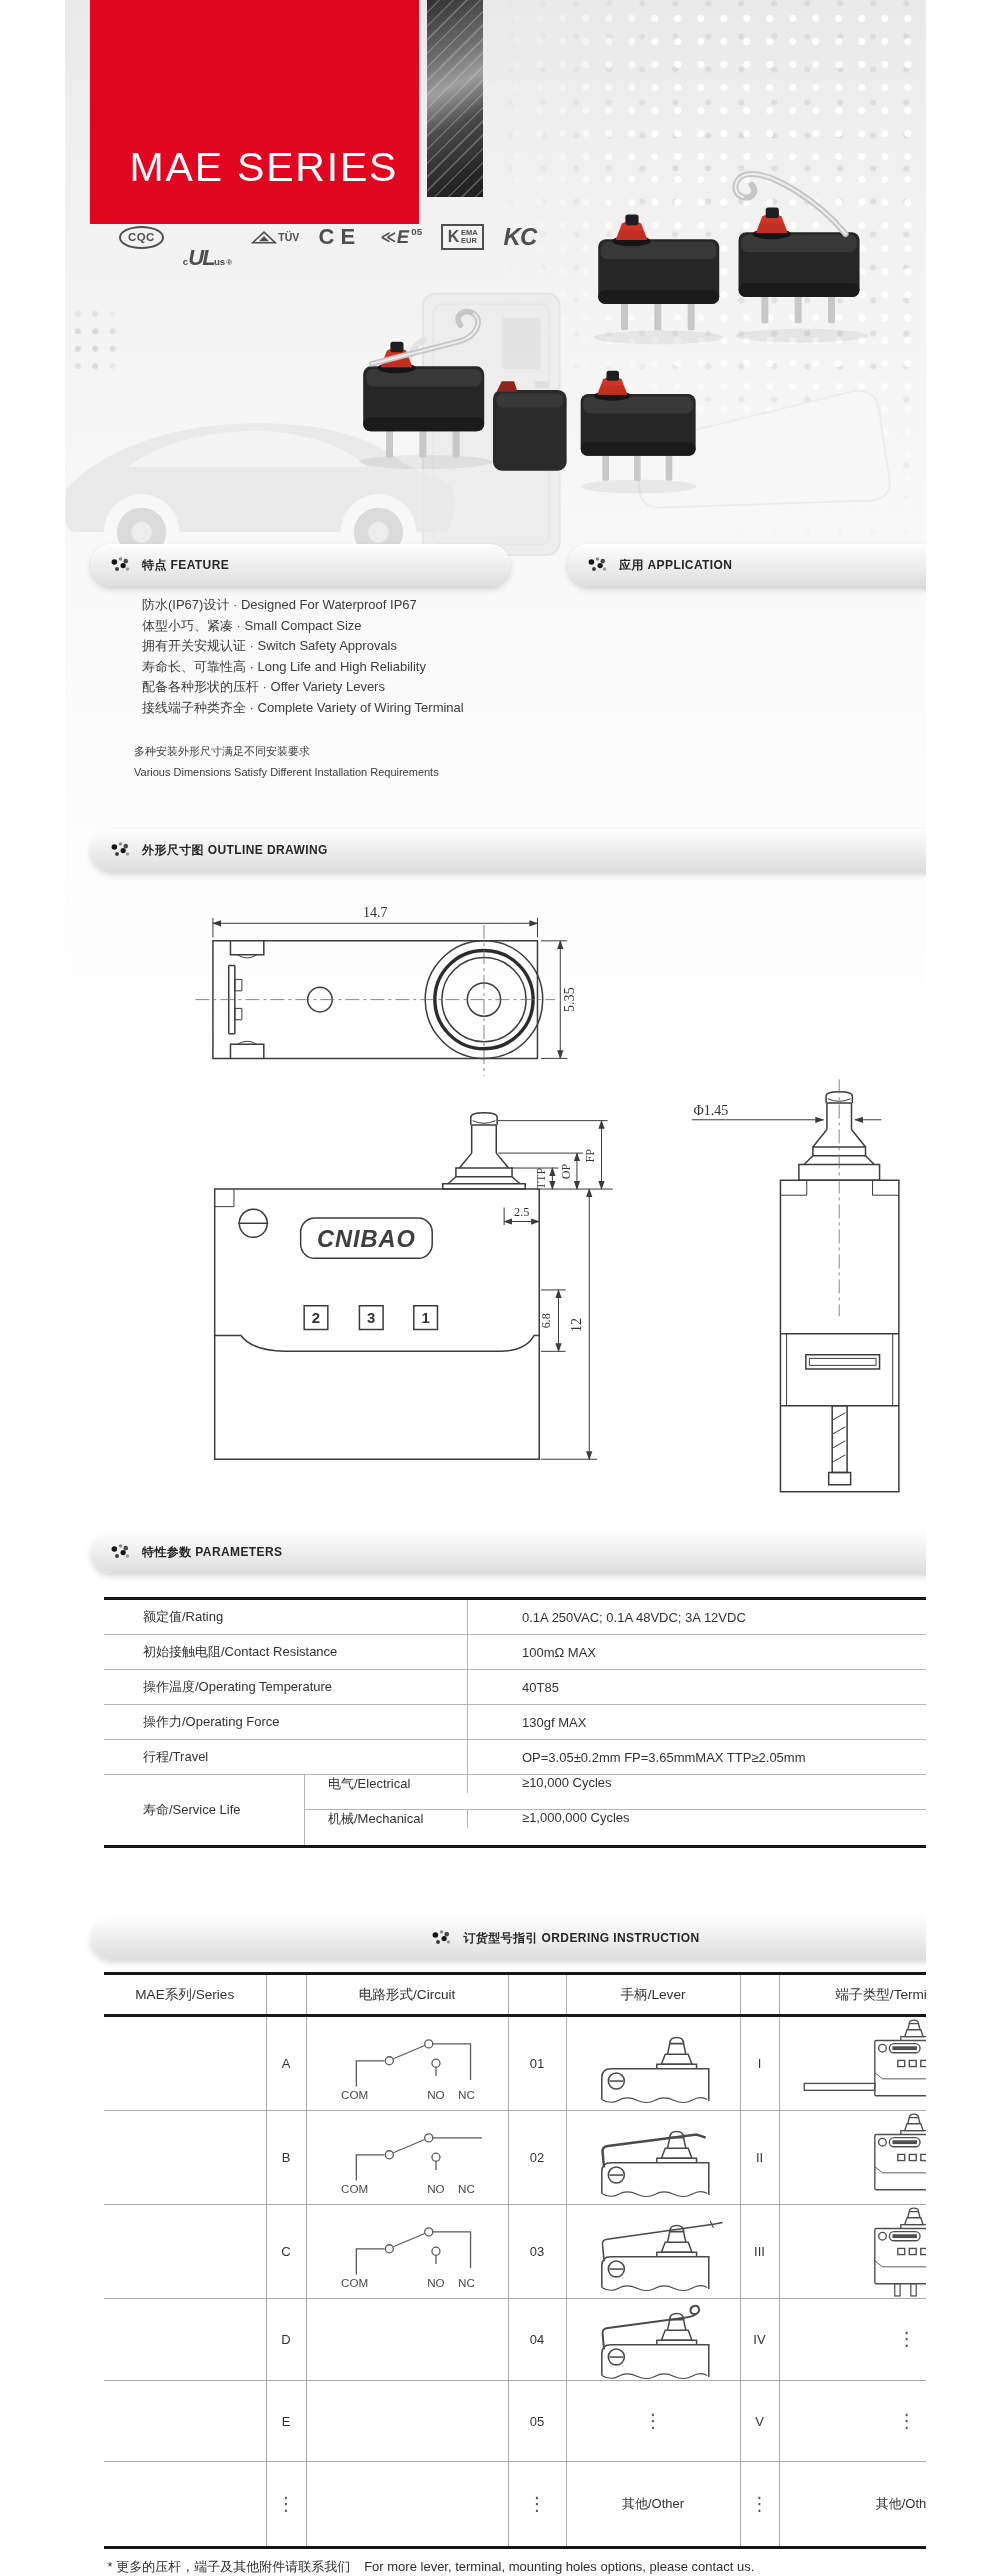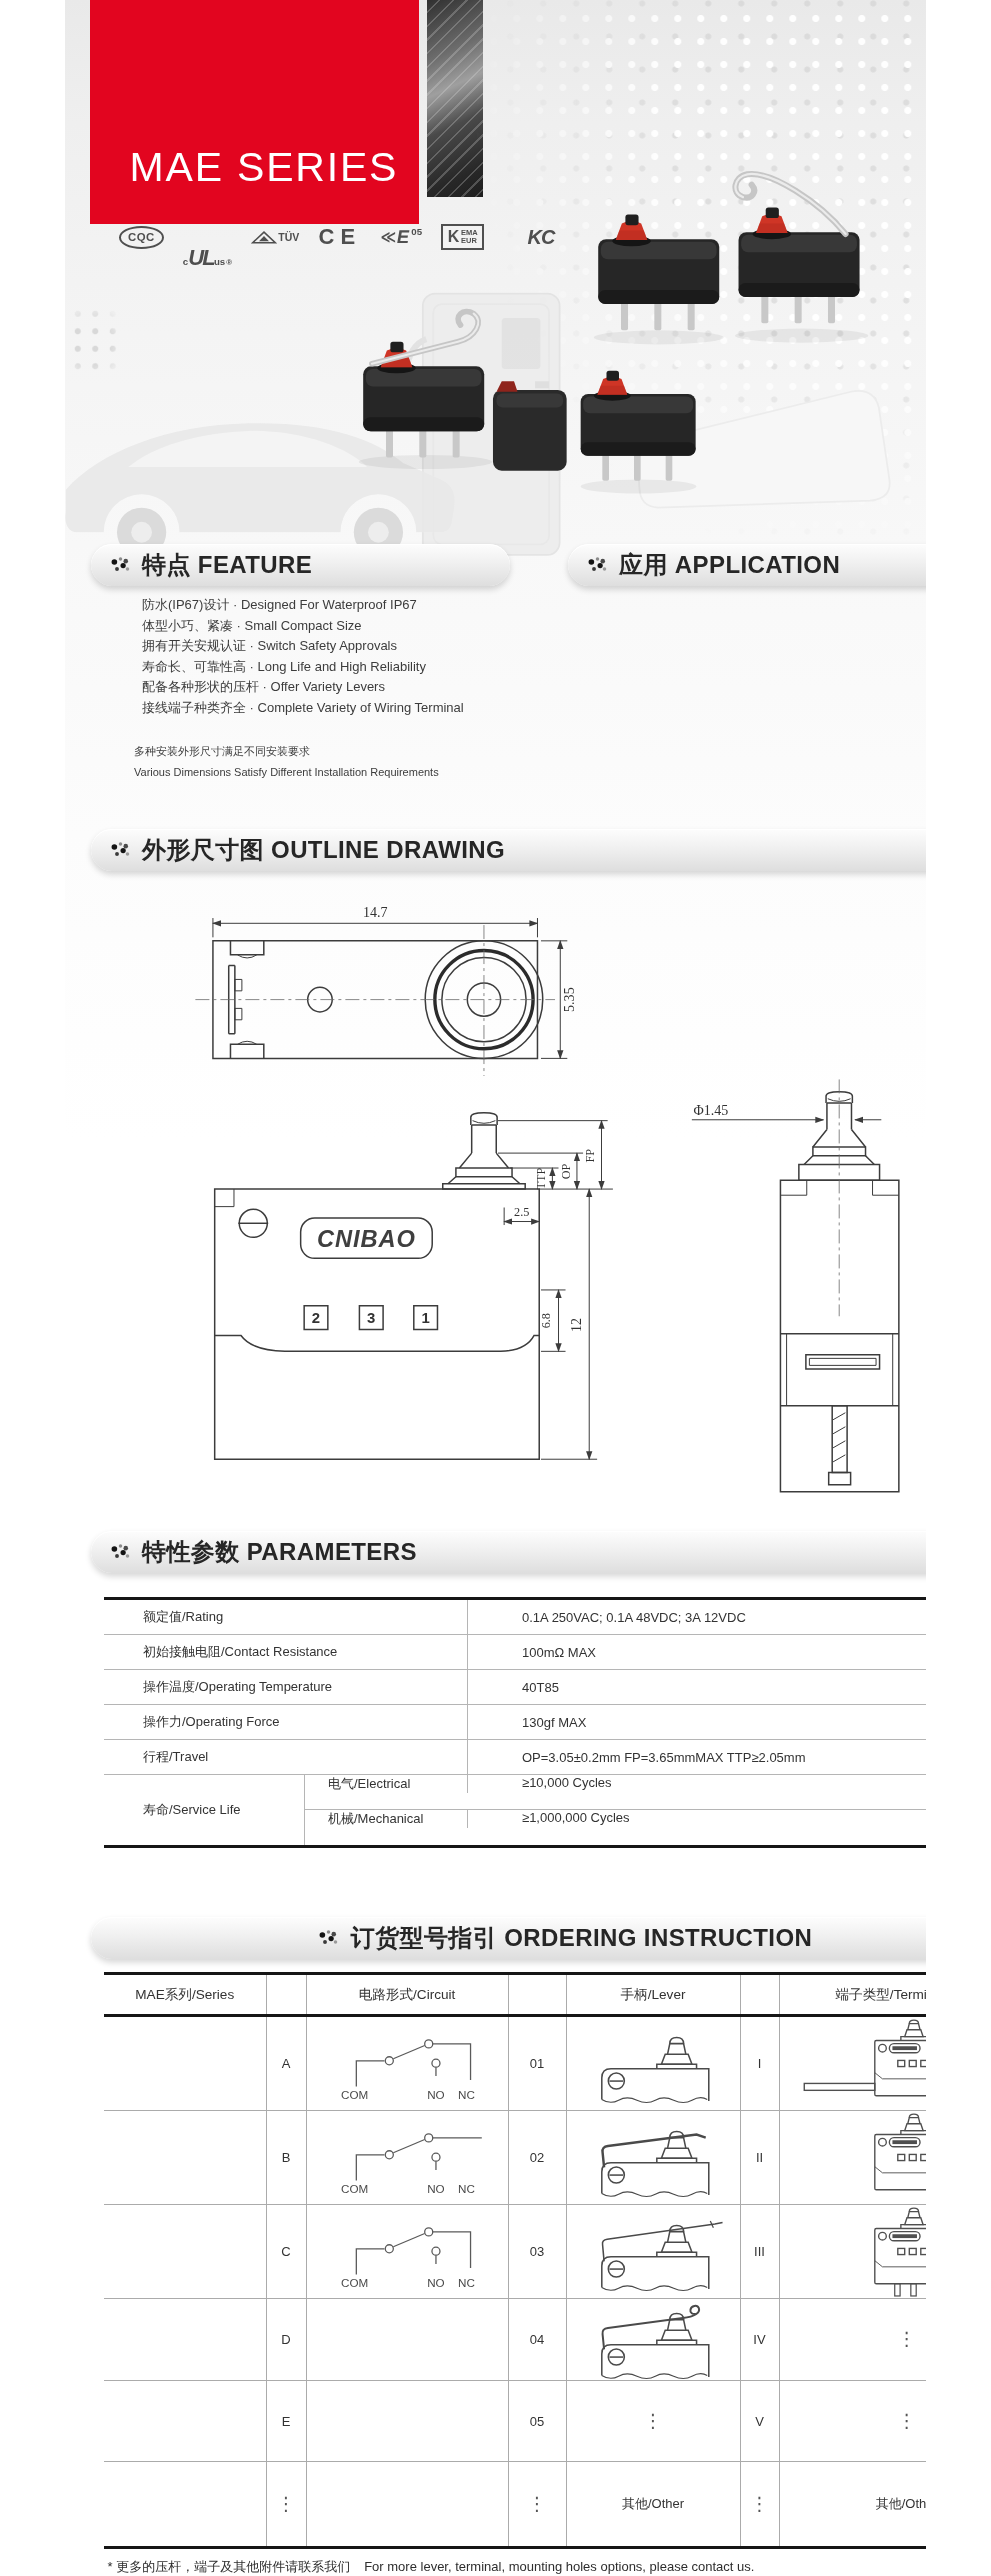--- a/index.html
+++ b/index.html
@@ -39,27 +39,27 @@
   .ul sup{font-size:8px;margin-left:0.9px;}
   .tuv{flex-direction:row;font-size:10.5px;font-weight:800;line-height:1;gap:0.9px;}
   .tuv svg{width:26px;height:13px;}
   .ce{font-size:22px;letter-spacing:6.1px;font-weight:600;}
   .emark .chev{font-size:15px;margin-right:0.9px;}
   .emark b{font-size:18.4px;transform:skewX(-10deg);display:inline-block;}
   .emark i{font-size:9.7px;margin-left:1.8px;align-self:flex-start;}
   .kema{border:2.2px solid #4f4f4f;padding:1.8px 4.4px;gap:1.8px;}
   .kema b{font-size:16px;}
   .kema .stack{display:flex;flex-direction:column;font-size:7.5px;line-height:1.1;font-weight:700;}
-  .kc{font-size:20px;font-weight:800;font-style:italic;letter-spacing:-0.9px;margin-left:24px;}
+  .kc{font-size:24px;font-weight:800;font-style:italic;letter-spacing:-0.9px;}
 
   
   .pill{position:absolute;height:42px;border-radius:23px;display:flex;align-items:center;gap:10.5px;padding-left:17.5px;
     background:linear-gradient(180deg,#fdfdfd 0%,#f0f0f0 45%,#dedede 100%);
     box-shadow:0 3.5px 6.1px rgba(0,0,0,.16), inset 0 0.9px 0 #fff;box-sizing:border-box;}
-  .pill h2{margin:0;font-size:24px;font-weight:700;color:#262626;letter-spacing:0.4px;}
+  .pill h2{margin:0;font-size:12px;font-weight:700;color:#262626;letter-spacing:0.4px;}
   #pill-feature{left:26px;top:544px;width:419px;}
   #pill-application{left:503px;top:544px;width:454px;}
   #pill-outline{left:26px;top:829px;width:930px;}
   #pill-parameters{left:26px;top:1531px;width:930px;}
   #pill-ordering{left:26px;top:1917px;width:930px;justify-content:center;}
   .picon{width:23px;height:21px;flex:0 0 auto;}
 
   
   .txtlist{position:absolute;font-size:13px;line-height:20.6px;color:#3c3c3c;}
   #feature-list{left:77px;top:595px;}

